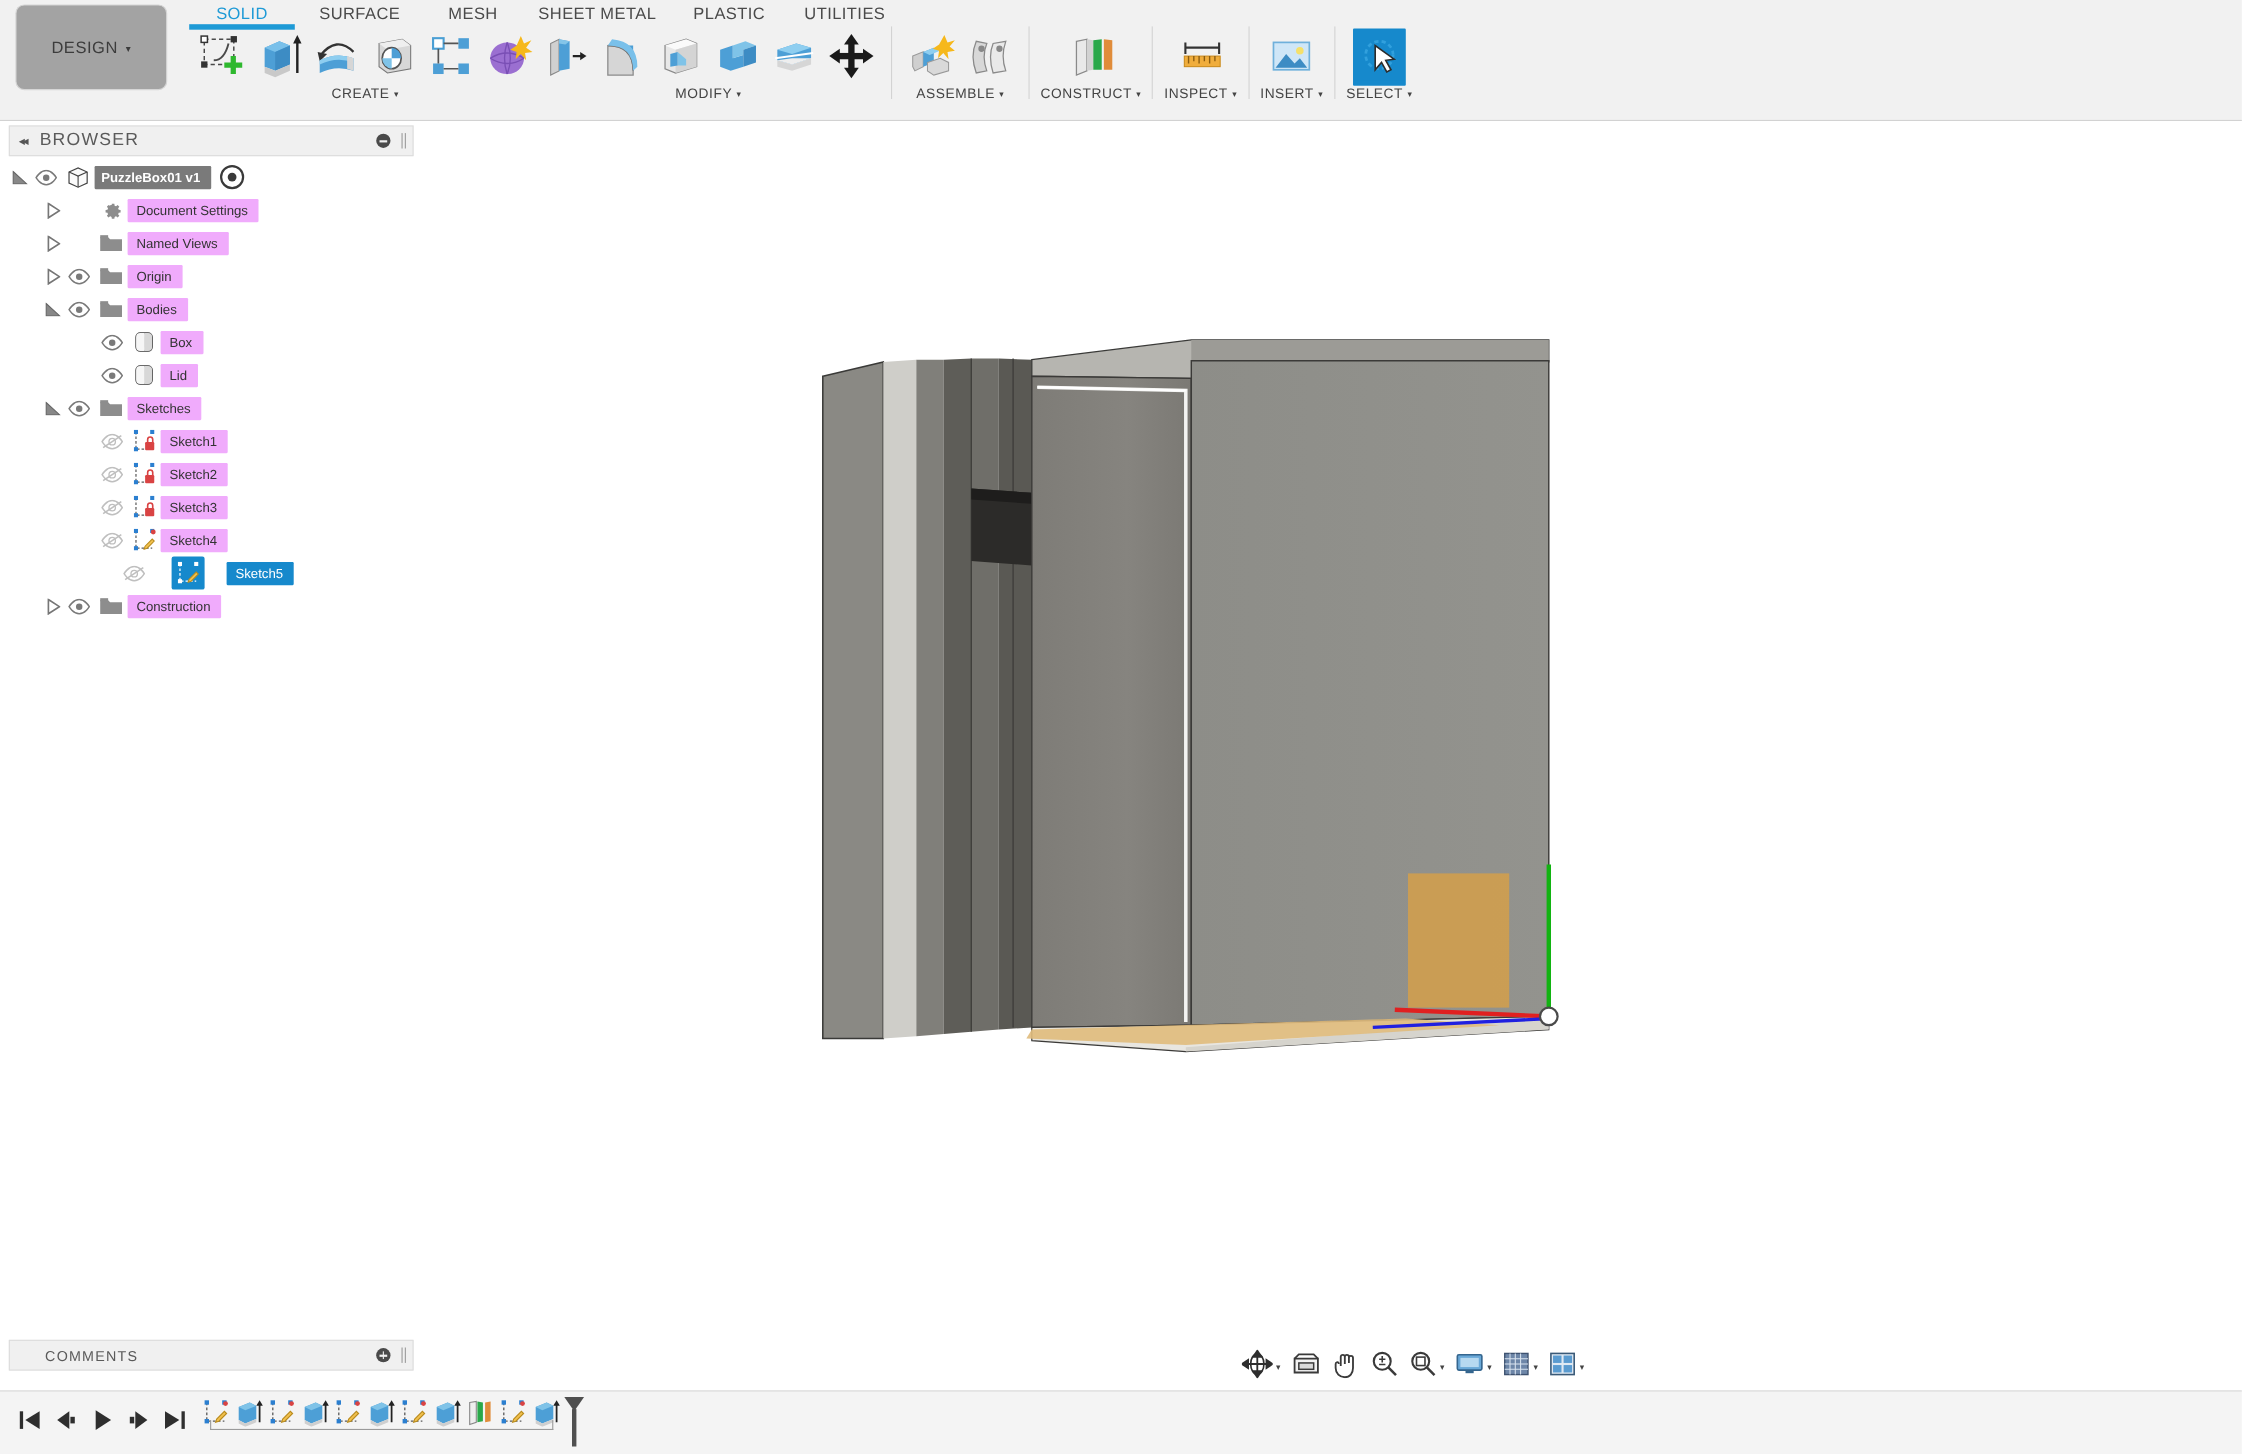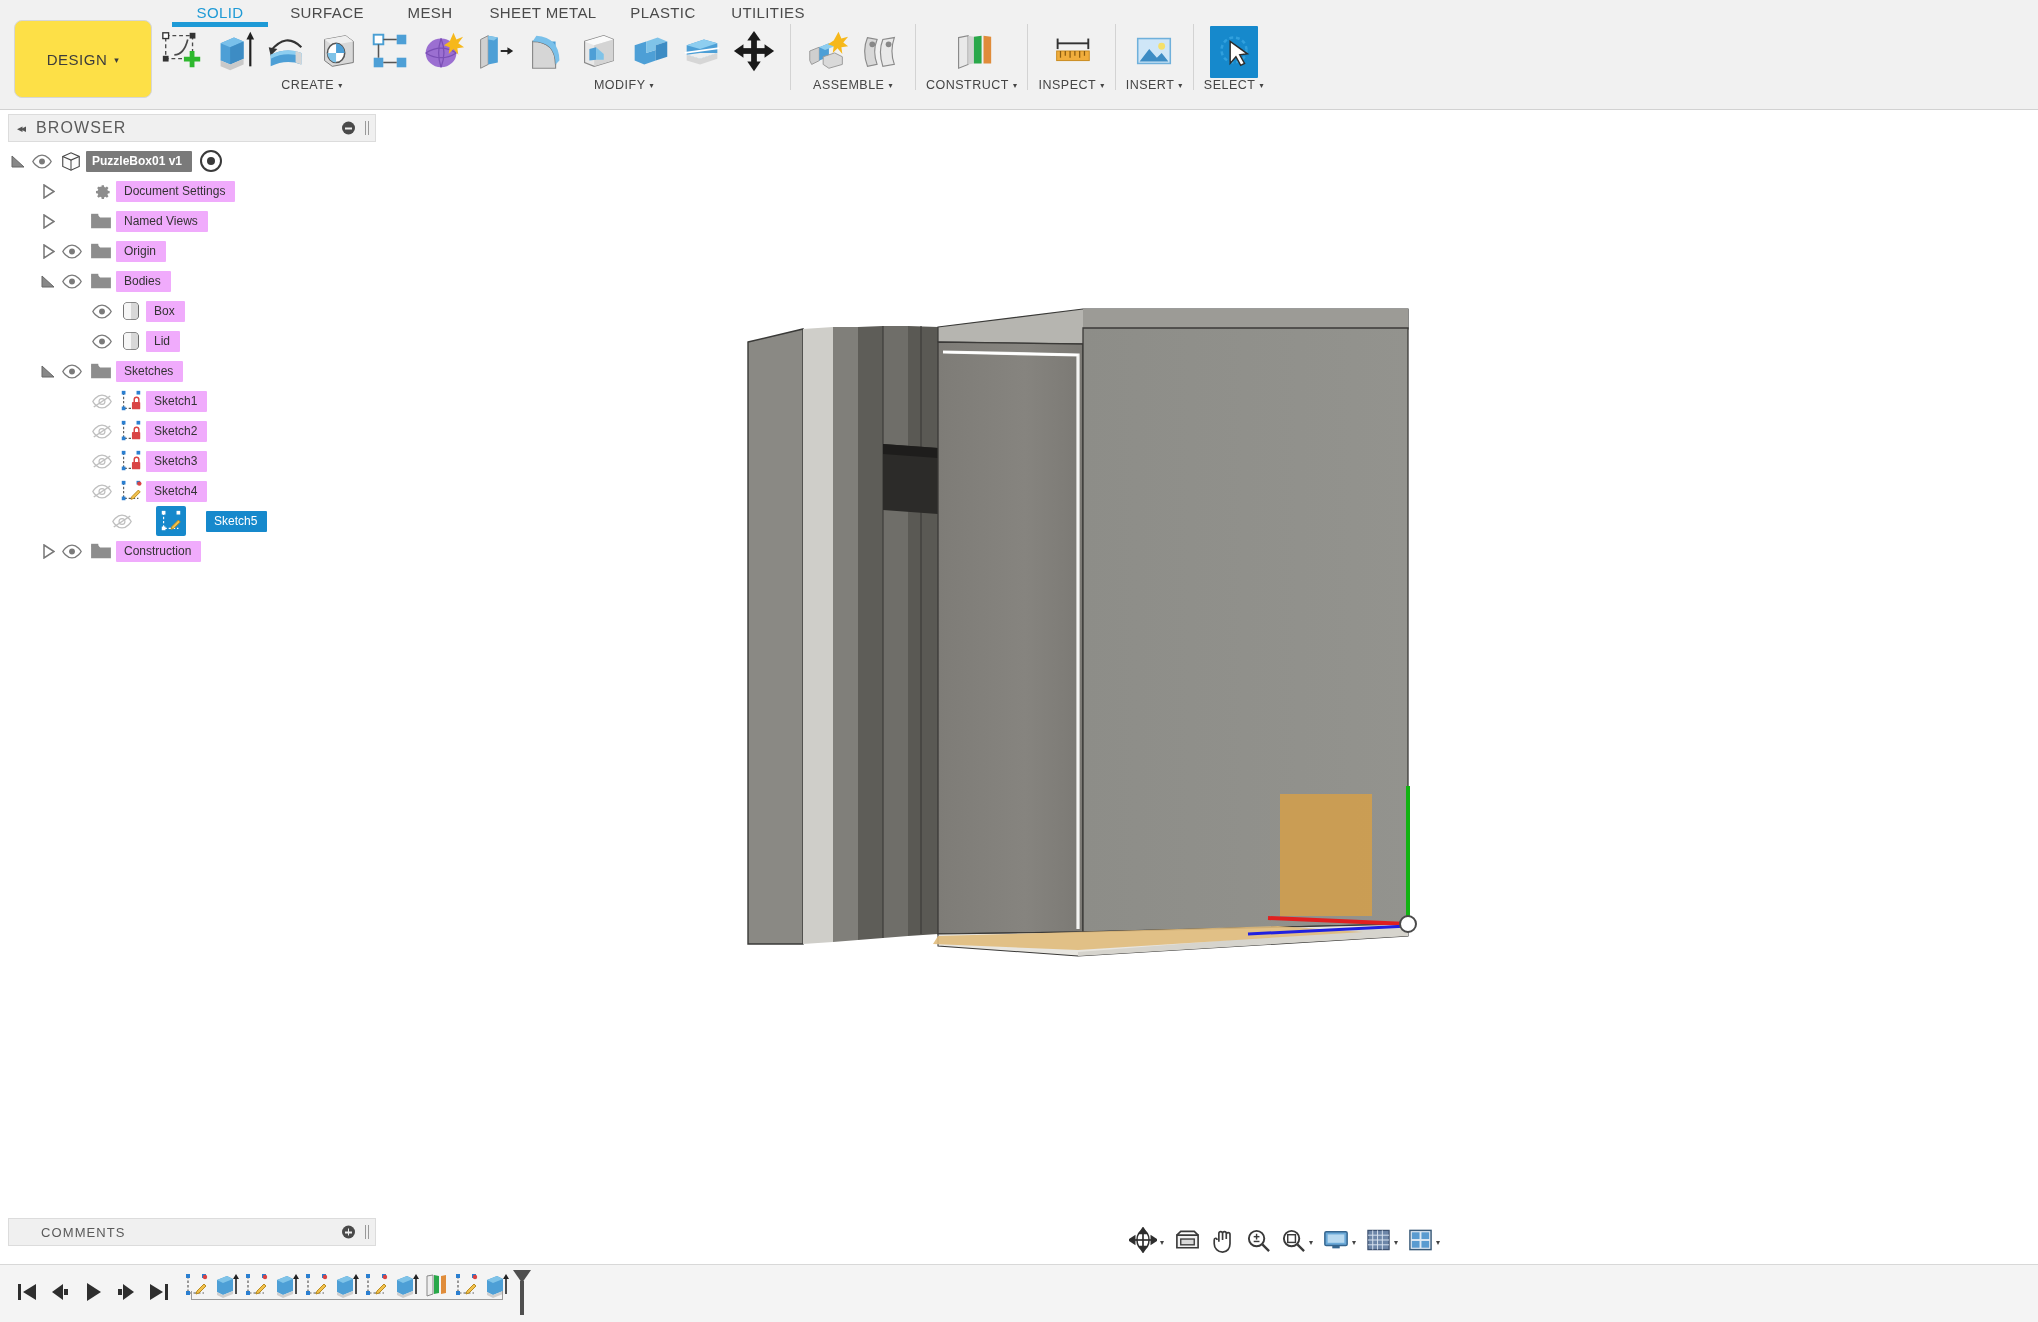--- a/index.html
+++ b/index.html
@@ -9,40 +9,40 @@
     background:#ffffff;
     -webkit-font-smoothing:antialiased;
   }
   
   .ribbon{
     position:absolute;left:0;top:0;width:2038px;height:110px;
     background:#f1f1f1;border-bottom:1px solid #d2d2d2;
     box-sizing:border-box;
   }
   .design-btn{
-    position:absolute;left:14px;top:20px;width:136px;height:76px;
-    border:1px solid #d6d6d6;border-radius:8px;background:#fde047;
+    position:absolute;left:14px;top:4px;width:136px;height:76px;
+    border:1px solid #d6d6d6;border-radius:8px;background:#a3a3a3;
     display:flex;align-items:center;justify-content:center;
     font-size:15px;color:#3c3c3c;letter-spacing:.5px;
     cursor:pointer;
   }
   .design-btn .caret{font-size:9px;margin-left:7px;position:relative;top:1px;}
 
   .tabs{position:absolute;left:172px;top:0;height:26px;display:flex;align-items:flex-start;}
   .tab{
     font-size:15px;color:#4a4a4a;letter-spacing:.4px;
     padding:4px 0 0 0;margin-right:0;cursor:pointer;position:relative;
     text-align:center;
   }
   .tab.active{color:#1e9ad6;font-weight:400;}
   .tab.active:after{
     content:"";position:absolute;left:0;right:0;bottom:-6px;height:5px;background:#1e9ad6;
   }
 
-  .tool-row{position:absolute;left:156px;top:26px;height:62px;display:flex;align-items:flex-start;}
+  .tool-row{position:absolute;left:176px;top:26px;height:62px;display:flex;align-items:flex-start;}
   .group{display:flex;flex-direction:column;align-items:center;position:relative;}
   .group-icons{display:flex;align-items:flex-start;height:54px;}
   .group-label{
     font-size:12.5px;color:#444;letter-spacing:.5px;margin-top:-2px;white-space:nowrap;
   }
   .group-label .caret{font-size:8px;margin-left:4px;position:relative;top:-1px;}
   .tool{
     width:52px;height:54px;display:flex;align-items:center;justify-content:center;
     cursor:pointer;position:relative;
   }

